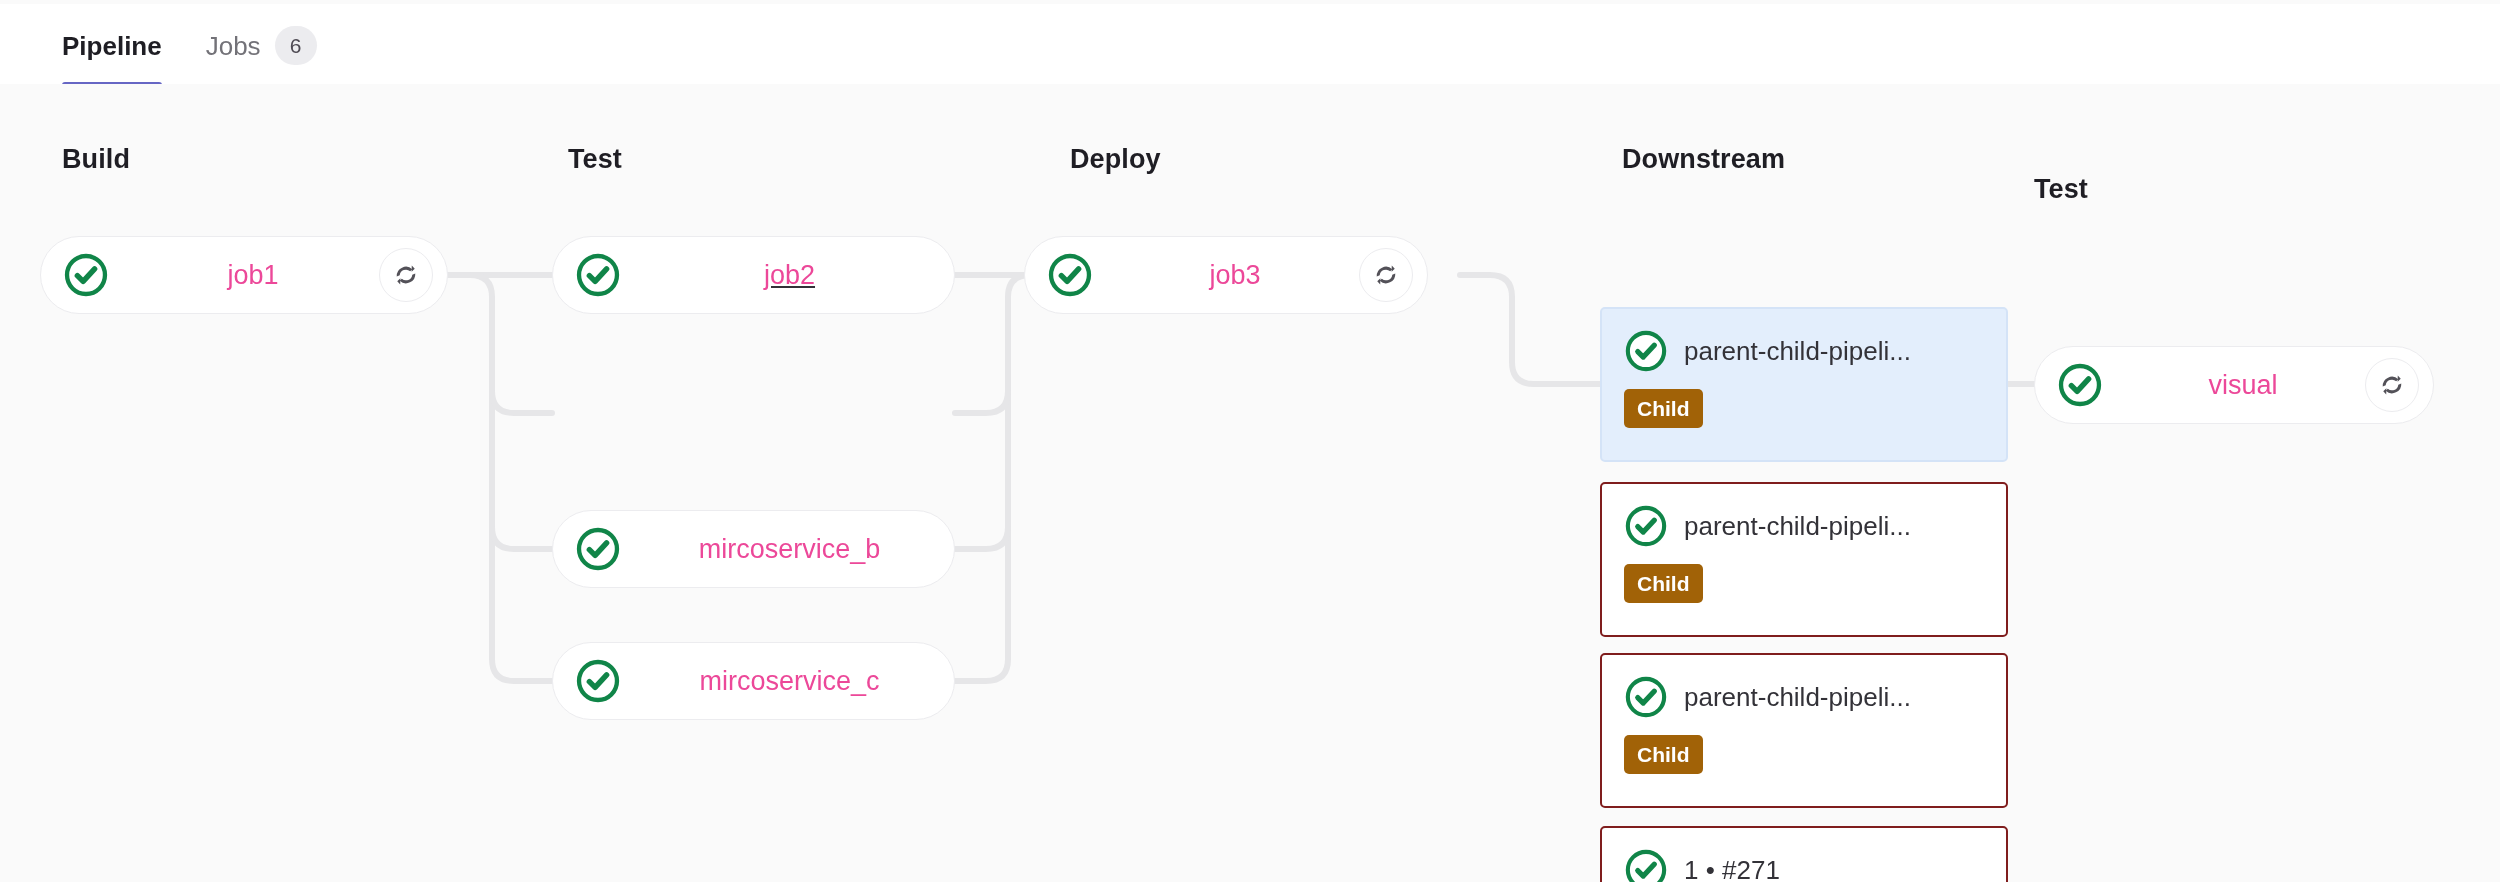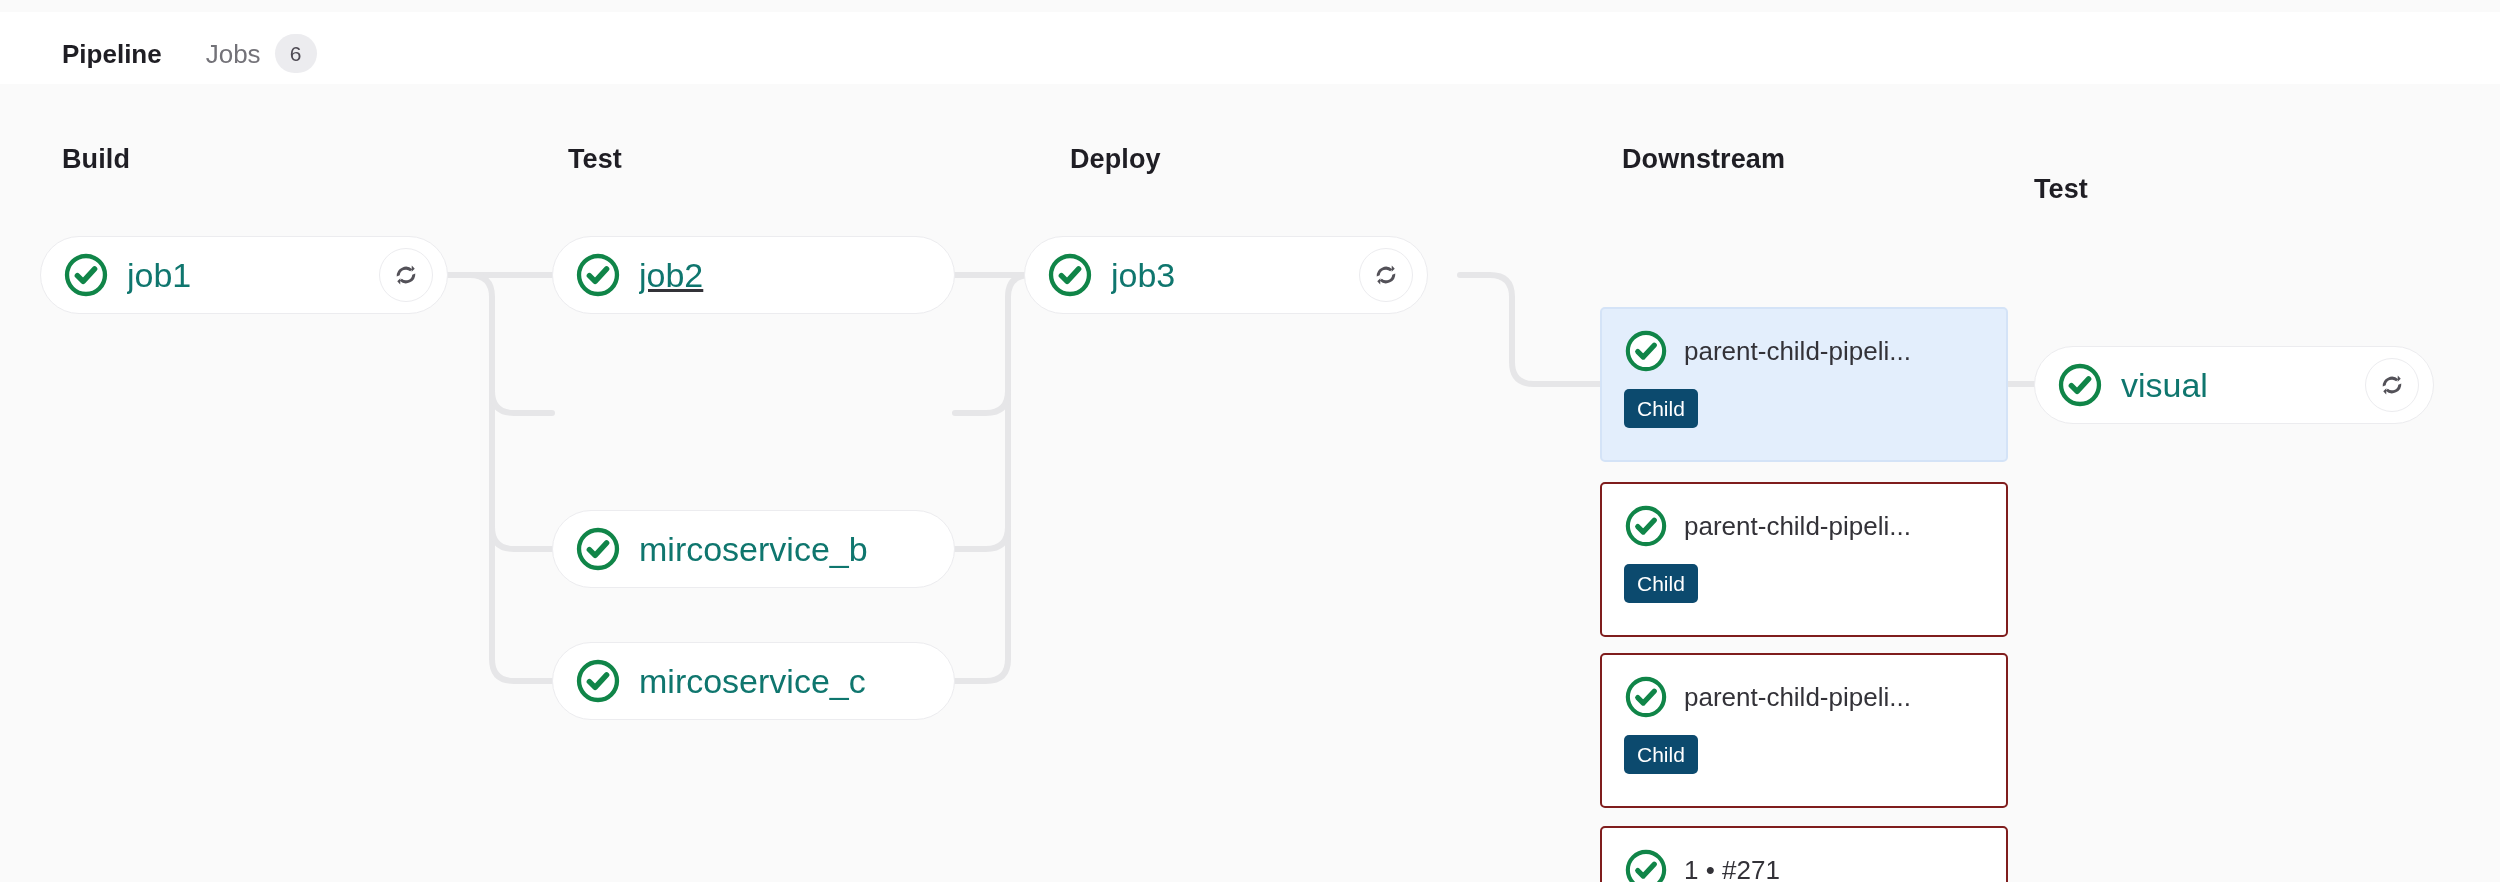--- a/index.html
+++ b/index.html
@@ -13,21 +13,21 @@
   body {
     font-family: "Liberation Sans", sans-serif;
     background: #fafafa;
     color: #333238;
     -webkit-font-smoothing: antialiased;
   }
 
   
   .tabbar {
     position: absolute;
-    top: 12px; left: 0;
+    top: 4px; left: 0;
     width: 2500px;
     height: 84px;
     background: #fff;
     border-bottom: 1px solid #ececef;
     display: flex;
     align-items: flex-start;
     padding-left: 40px;
   }
   .tab {
     position: relative;
@@ -105,27 +105,28 @@
     height: 78px;
     background: #fff;
     border: 1px solid #ececef;
     border-radius: 44px;
     display: flex;
     align-items: center;
     padding: 0 14px 0 22px;
     cursor: pointer;
   }
   .job-name {
-    font-size: 34px;
-    color: #0f766e;
+    font-size: 27px;
+    color: #ec4899;
     margin-left: 18px;
     white-space: nowrap;
     overflow: hidden;
     text-overflow: ellipsis;
     flex: 1;
+    text-align: center;
   }
 
   .status-icon { flex: 0 0 auto; display: block; }
 
   .retry-btn {
     flex: 0 0 auto;
     width: 54px; height: 54px;
     border-radius: 50%;
     border: 1px solid #ececef;
     background: #fff;
@@ -157,26 +158,27 @@
   .ds-name {
     font-size: 26px;
     color: #333238;
     white-space: nowrap;
     overflow: hidden;
     text-overflow: ellipsis;
   }
   .ds-badge {
     display: inline-block;
     margin-top: 16px;
-    background: #0c4a6e;
+    background: #a16207;
     color: #fff;
     font-size: 21px;
     line-height: 1;
     padding: 9px 13px;
     border-radius: 5px;
+    font-weight: bold;
   }
 </style>
 </head>
 <body>
 
 <div class="tabbar">
   <button class="tab active">
     <span class="tab-label">Pipeline</span>
   </button>
   <button class="tab inactive">

